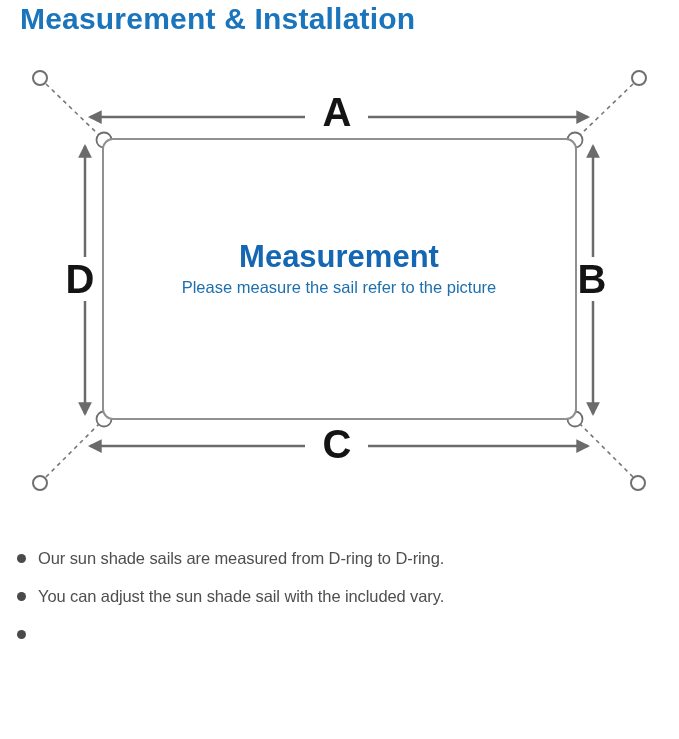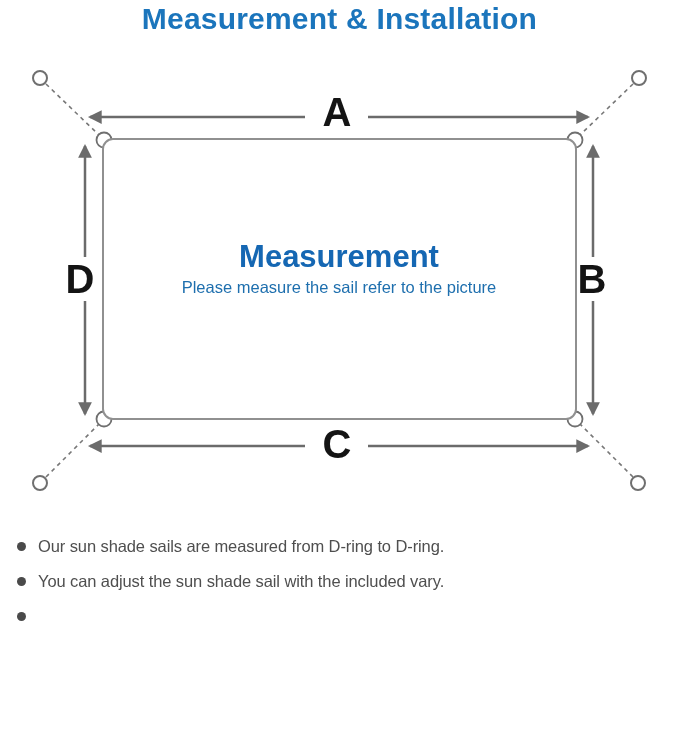--- a/index.html
+++ b/index.html
@@ -5,33 +5,34 @@
   html, body { margin: 0; padding: 0; }
   body {
     width: 679px; height: 739px;
     background: #ffffff;
     font-family: "Liberation Sans", sans-serif;
     position: relative;
     overflow: hidden;
   }
   .page-title {
     position: absolute; top: 2px; left: 0; right: 0;
-    text-align: center;
+    text-align: left;
     font-size: 30px; font-weight: bold;
     color: #1b75bc;
     letter-spacing: 0.2px;
+    padding-left: 20px;
   }
   .diagram-wrap { position: absolute; top: 55px; left: 0; }
   .bullet-list {
     position: absolute; top: 531px; left: 17px; width: 660px;
     list-style: none; margin: 0; padding: 0;
   }
   .bullet-list li {
     display: flex; align-items: flex-start;
-    margin: 4px 0 13px 0;
+    margin: 16px 0 13px 0;
     color: #4f4f4f;
     font-size: 16.5px; line-height: 22px;
     letter-spacing: -0.1px;
   }
   .bullet-dot {
     width: 9px; height: 9px; border-radius: 50%;
     background: #4a4a4a;
     margin: 7px 12px 0 0;
     flex-shrink: 0;
   }

